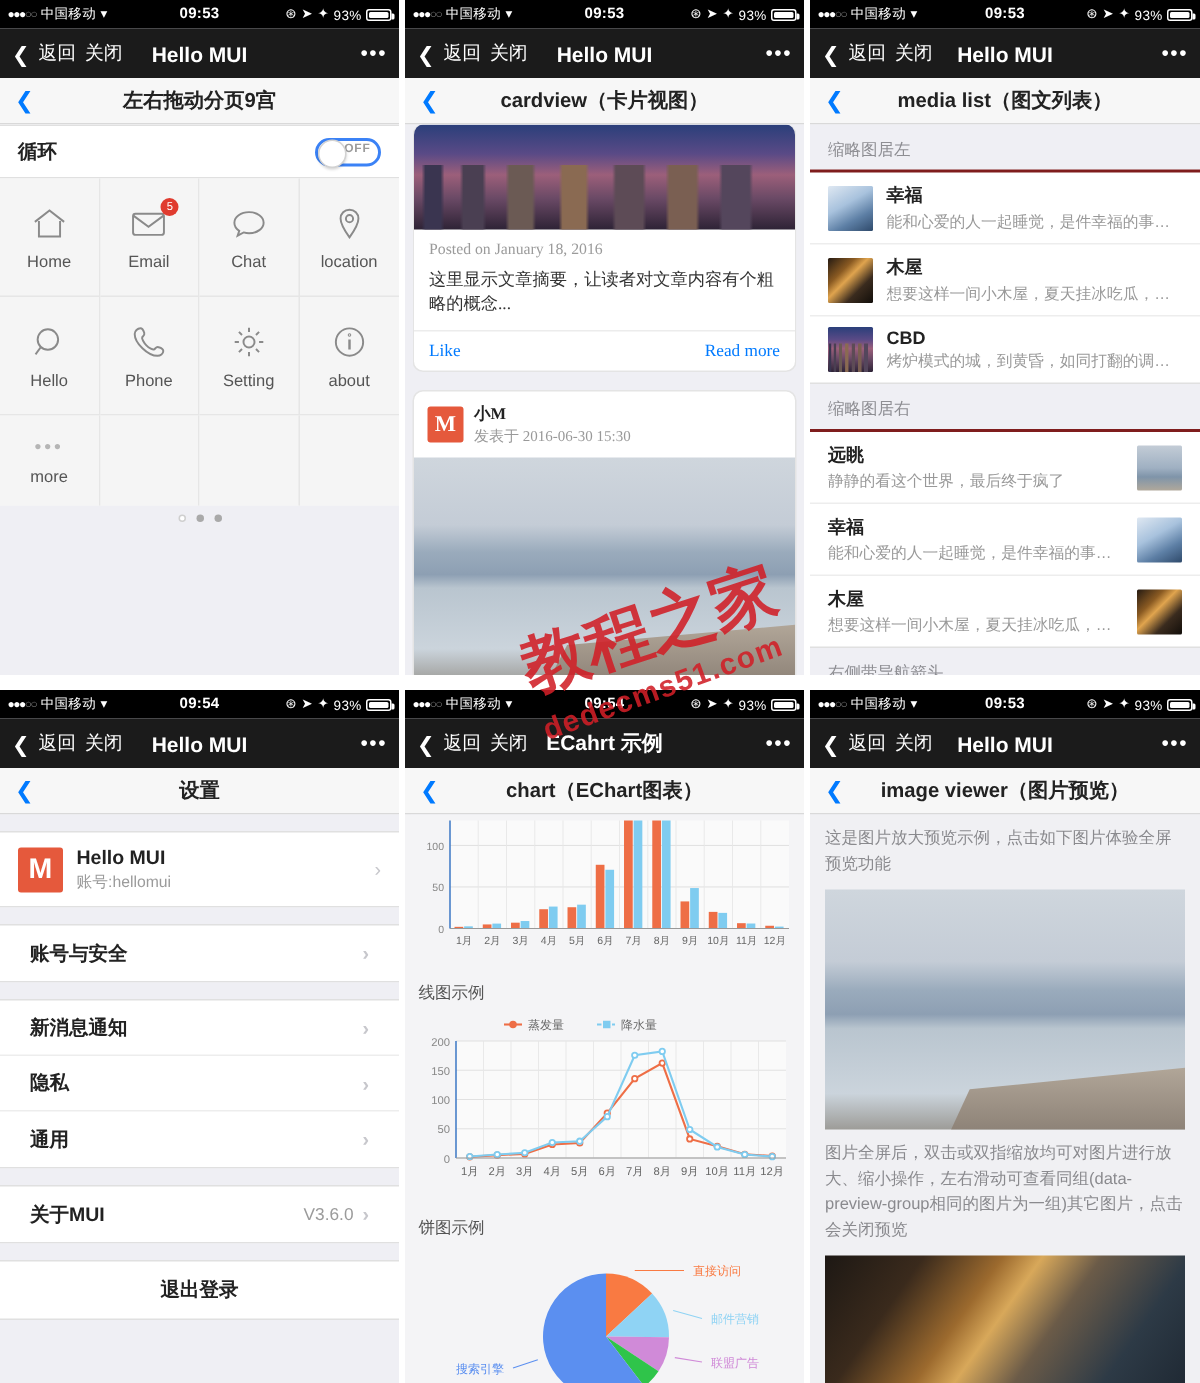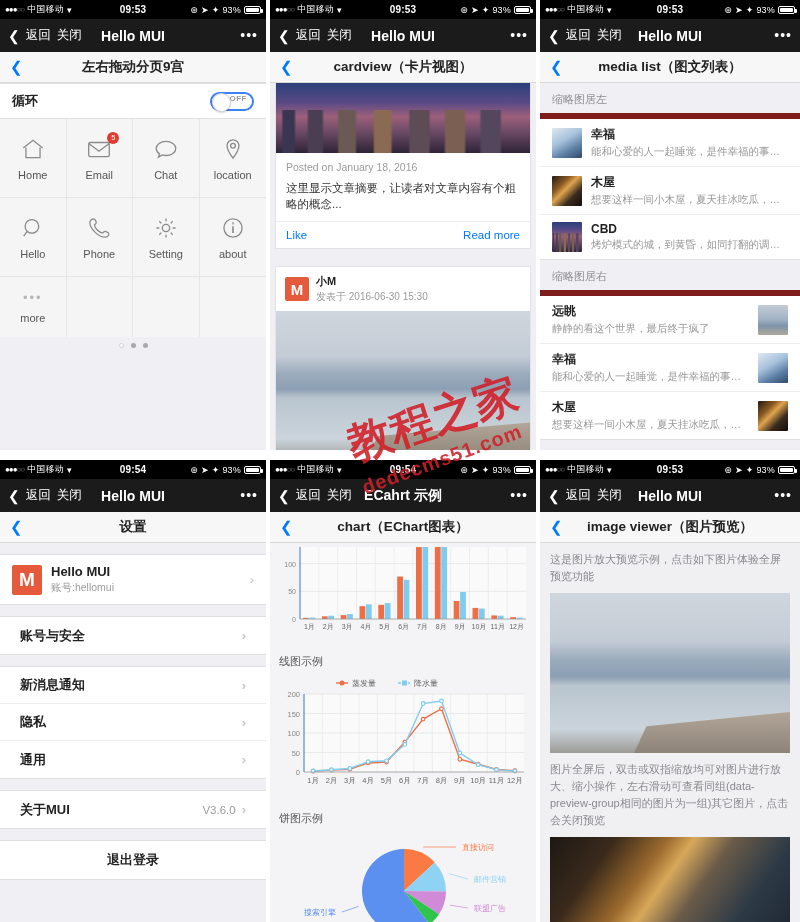--- a/index.html
+++ b/index.html
@@ -99,21 +99,21 @@
   .badge {
     position: absolute; top: -4px; right: -7px; min-width: 12px; height: 12px; border-radius: 6px;
     background: #e03b2f; color: #fff; font-size: 7.5px; line-height: 12px; text-align: center; padding: 0 2px;
   }
   .more-dots { font-size: 13px; color: #b5b5b5; letter-spacing: 2px; }
   .pager { display:flex; gap: 7px; justify-content: center; padding-top: 6px; }
   .pager i { width: 5px; height: 5px; border-radius: 50%; background: #a9a9a9; display:block; }
   .pager i.off { background: #fff; border: 1px solid #cfcfcf; }
 
   
-  .card { background: #fff; margin: 17px 5px; border: 1px solid #e4e4e4; border-radius: 0; overflow: hidden; }
+  .card { background: #fff; margin: 12px 5px; border: 1px solid #e4e4e4; border-radius: 7px; overflow: hidden; font-family: Liberation Serif, serif; }
   .card:first-child { margin-top: 0; border-top: none; }
   .card-img { height: 70px; width: 100%; display: block; }
   .card-body { padding: 8px 10px 9px; }
   .card-date { font-size: 10.5px; color: #9b9b9b; margin-bottom: 7px; }
   .card-text { font-size: 11.5px; color: #333; line-height: 1.4; }
   .card-footer {
     display: flex; justify-content: space-between; align-items: center;
     padding: 7px 10px; border-top: 1px solid #ececec; font-size: 11.5px; color: #007aff;
   }
   .card-head { display: flex; align-items: center; gap: 7px; padding: 7px 9px; }
@@ -159,21 +159,21 @@
   }
   .sc-room {
     background: linear-gradient(125deg, #1d1814 0%, #3a2a1c 20%, #9c6a2e 36%, #d8a85a 44%, #6b5b48 56%, #2d3a46 74%, #18202a 100%);
   }
   .sc-snow { background: linear-gradient(150deg, #dfe8f2 0%, #a8c2dd 40%, #5d7fa5 70%, #2f4a6b 100%); }
   .sc-cabin { background: linear-gradient(135deg, #241a12 0%, #8a5a22 30%, #e0a44e 45%, #3a2b1e 70%, #120e0a 100%); }
   .sc-far { background: linear-gradient(to bottom, #c3ccd6 0%, #9fb0c2 50%, #7f94a9 70%, #b0a89b 100%); }
 
   
   .sec-label { padding: 9px 12px 6px; font-size: 11px; color: #8e8e93; background: #efeff4; }
-  .ml-group { background: #fff; border-top: 6px solid #7f1d1d; border-bottom: 1px solid #e0e0e0; }
+  .ml-group { background: #fff; border-top: 2px solid #7f1d1d; border-bottom: 1px solid #e0e0e0; }
   .ml-item { display: flex; align-items: center; gap: 9px; padding: 7px 12px; border-bottom: 1px solid #ededed; }
   .ml-item:last-child { border-bottom: none; }
   .ml-thumb { width: 30px; height: 30px; flex: 0 0 30px; border-radius: 1px; }
   .ml-txt { flex: 1; min-width: 0; }
   .ml-title { font-size: 12px; font-weight: bold; color: #222; }
   .ml-desc {
     font-size: 10.5px; color: #999; margin-top: 2px;
     white-space: nowrap; overflow: hidden; text-overflow: ellipsis;
   }
   .chev { color: #c7c7cc; font-size: 13px; }
@@ -483,20 +483,21 @@
         </div>
         <div class="ml-item">
           <span class="ml-txt">
             <span class="ml-title" style="display:block">木屋</span>
             <span class="ml-desc" style="display:block">想要这样一间小木屋，夏天挂冰吃瓜，冬天围炉取暖.</span>
           </span>
           <span class="ml-thumb sc-cabin"></span>
         </div>
       </div>
 
+      <div class="sec-label">右侧带导航箭头</div>
 
     </div>
   </div>
 
   <div class="panel p4">
     <div class="statusbar">
       <span class="sb-left">
         <span class="dots">●●●<span class="hollow">○○</span></span>
         <span>中国移动</span>
         <span>▾</span>

